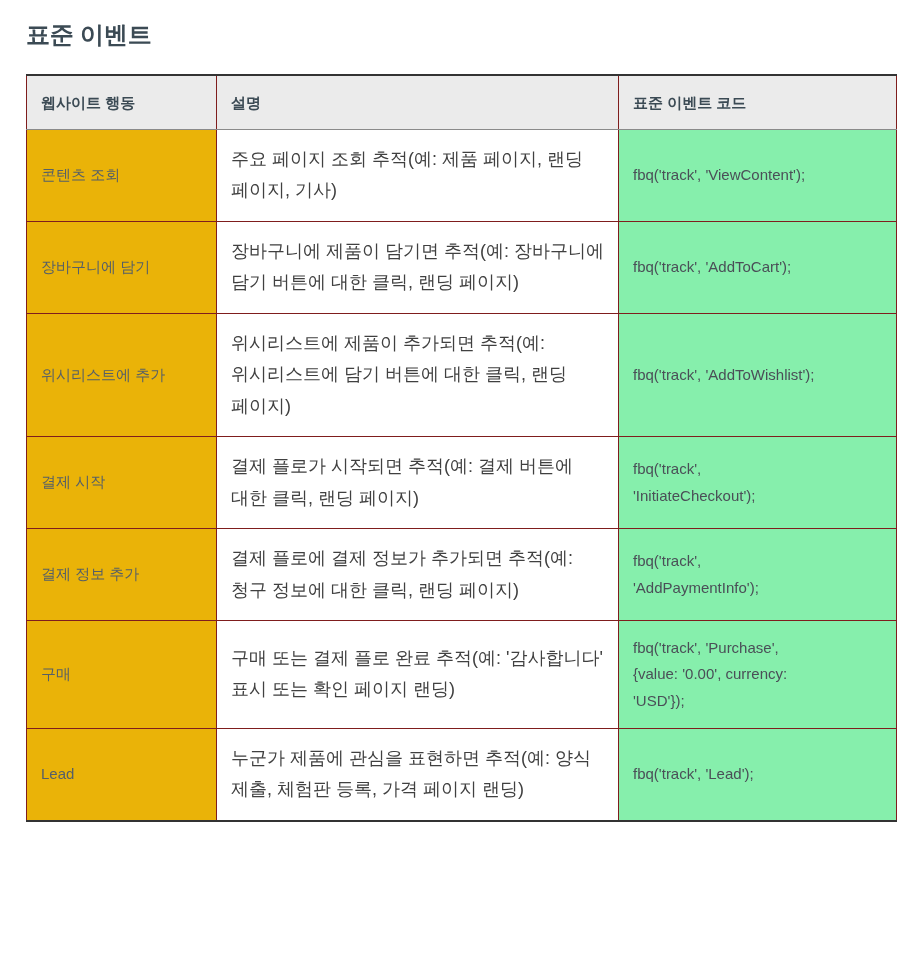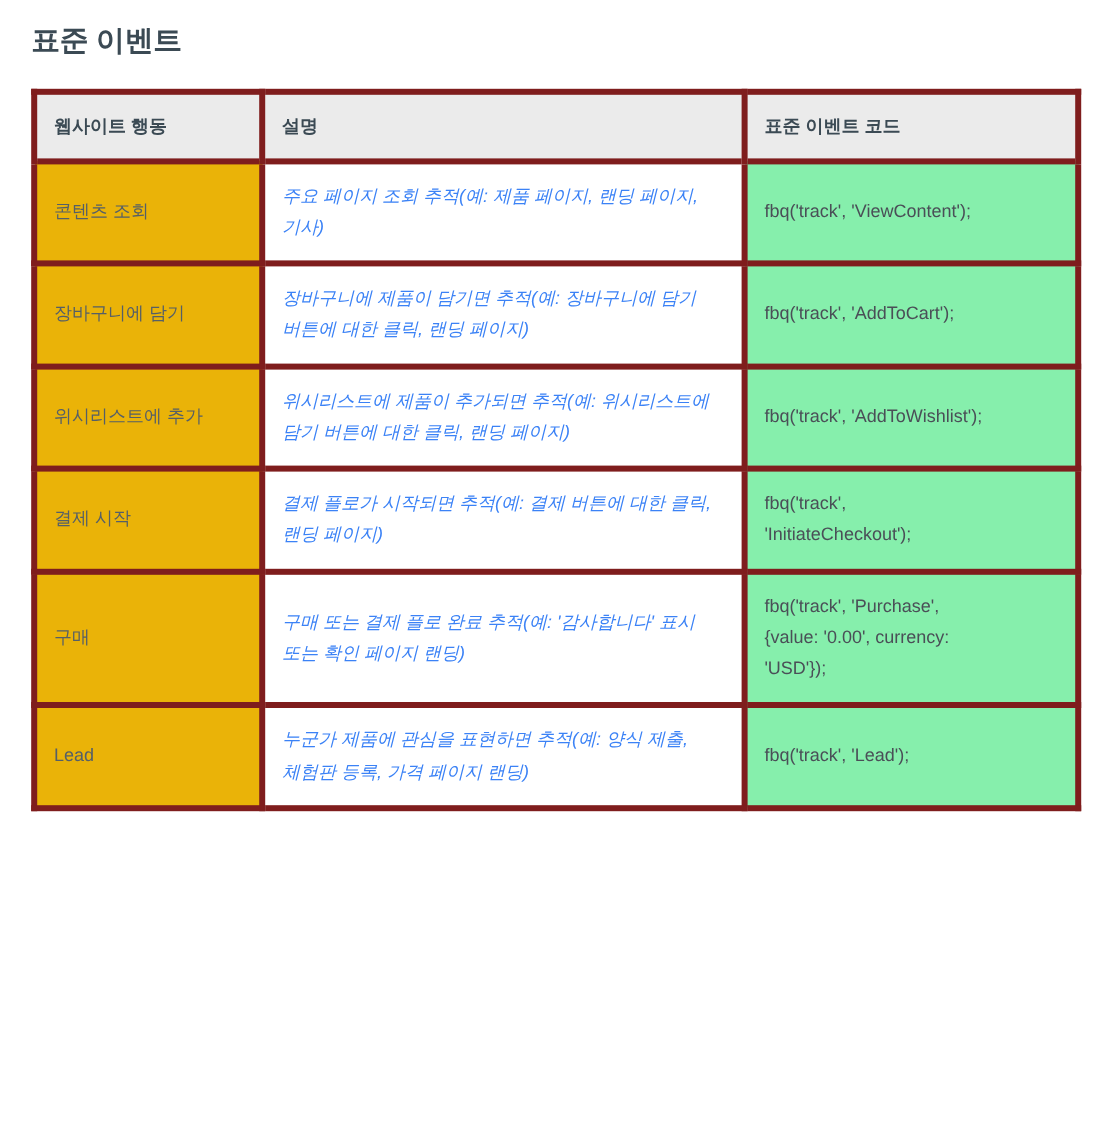--- a/index.html
+++ b/index.html
@@ -44,21 +44,21 @@
     border-left: 1px solid #8a8a8a;
     border-right: 1px solid #8a8a8a;
   }
 
   table.events-table col.col-action   { width: 190px; }
   table.events-table col.col-desc     { width: 402px; }
   table.events-table col.col-code     { width: 278px; }
 
   table.events-table th,
   table.events-table td {
-    border: 5px solid #7f1d1d;
+    border: 1px solid #7f1d1d;
     vertical-align: middle;
     text-align: left;
     padding: 14px 14px;
     font-size: 15px;
     line-height: 1.75;
     word-break: keep-all;
   }
 
   table.events-table thead th {
     background: #ebebeb;
@@ -72,23 +72,22 @@
   }
 
   table.events-table tbody td.cell-action {
     background: #eab308;
     color: #555f68;
     font-size: 15px;
   }
 
   table.events-table tbody td.cell-desc {
     background: #ffffff;
-    color: #3b82f6;
-    font-size: 15px;
-    font-style: italic;
+    color: #404040;
+    font-size: 18px;
   }
 
   table.events-table tbody td.cell-code {
     background: #86efac;
     color: #4a4f57;
     font-size: 15px;
     white-space: pre-line;
   }
 </style>
 </head>
@@ -133,20 +132,26 @@
           <td class="cell-code">fbq('track', 'AddToWishlist');</td>
         </tr>
 
         <tr>
           <td class="cell-action">결제 시작</td>
           <td class="cell-desc">결제 플로가 시작되면 추적(예: 결제 버튼에 대한 클릭, 랜딩 페이지)</td>
           <td class="cell-code">fbq('track',
 'InitiateCheckout');</td>
         </tr>
 
+        <tr>
+          <td class="cell-action">결제 정보 추가</td>
+          <td class="cell-desc">결제 플로에 결제 정보가 추가되면 추적(예: 청구 정보에 대한 클릭, 랜딩 페이지)</td>
+          <td class="cell-code">fbq('track',
+'AddPaymentInfo');</td>
+        </tr>
 
         <tr>
           <td class="cell-action">구매</td>
           <td class="cell-desc">구매 또는 결제 플로 완료 추적(예: '감사합니다' 표시 또는 확인 페이지 랜딩)</td>
           <td class="cell-code">fbq('track', 'Purchase',
 {value: '0.00', currency:
 'USD'});</td>
         </tr>
 
         <tr>

